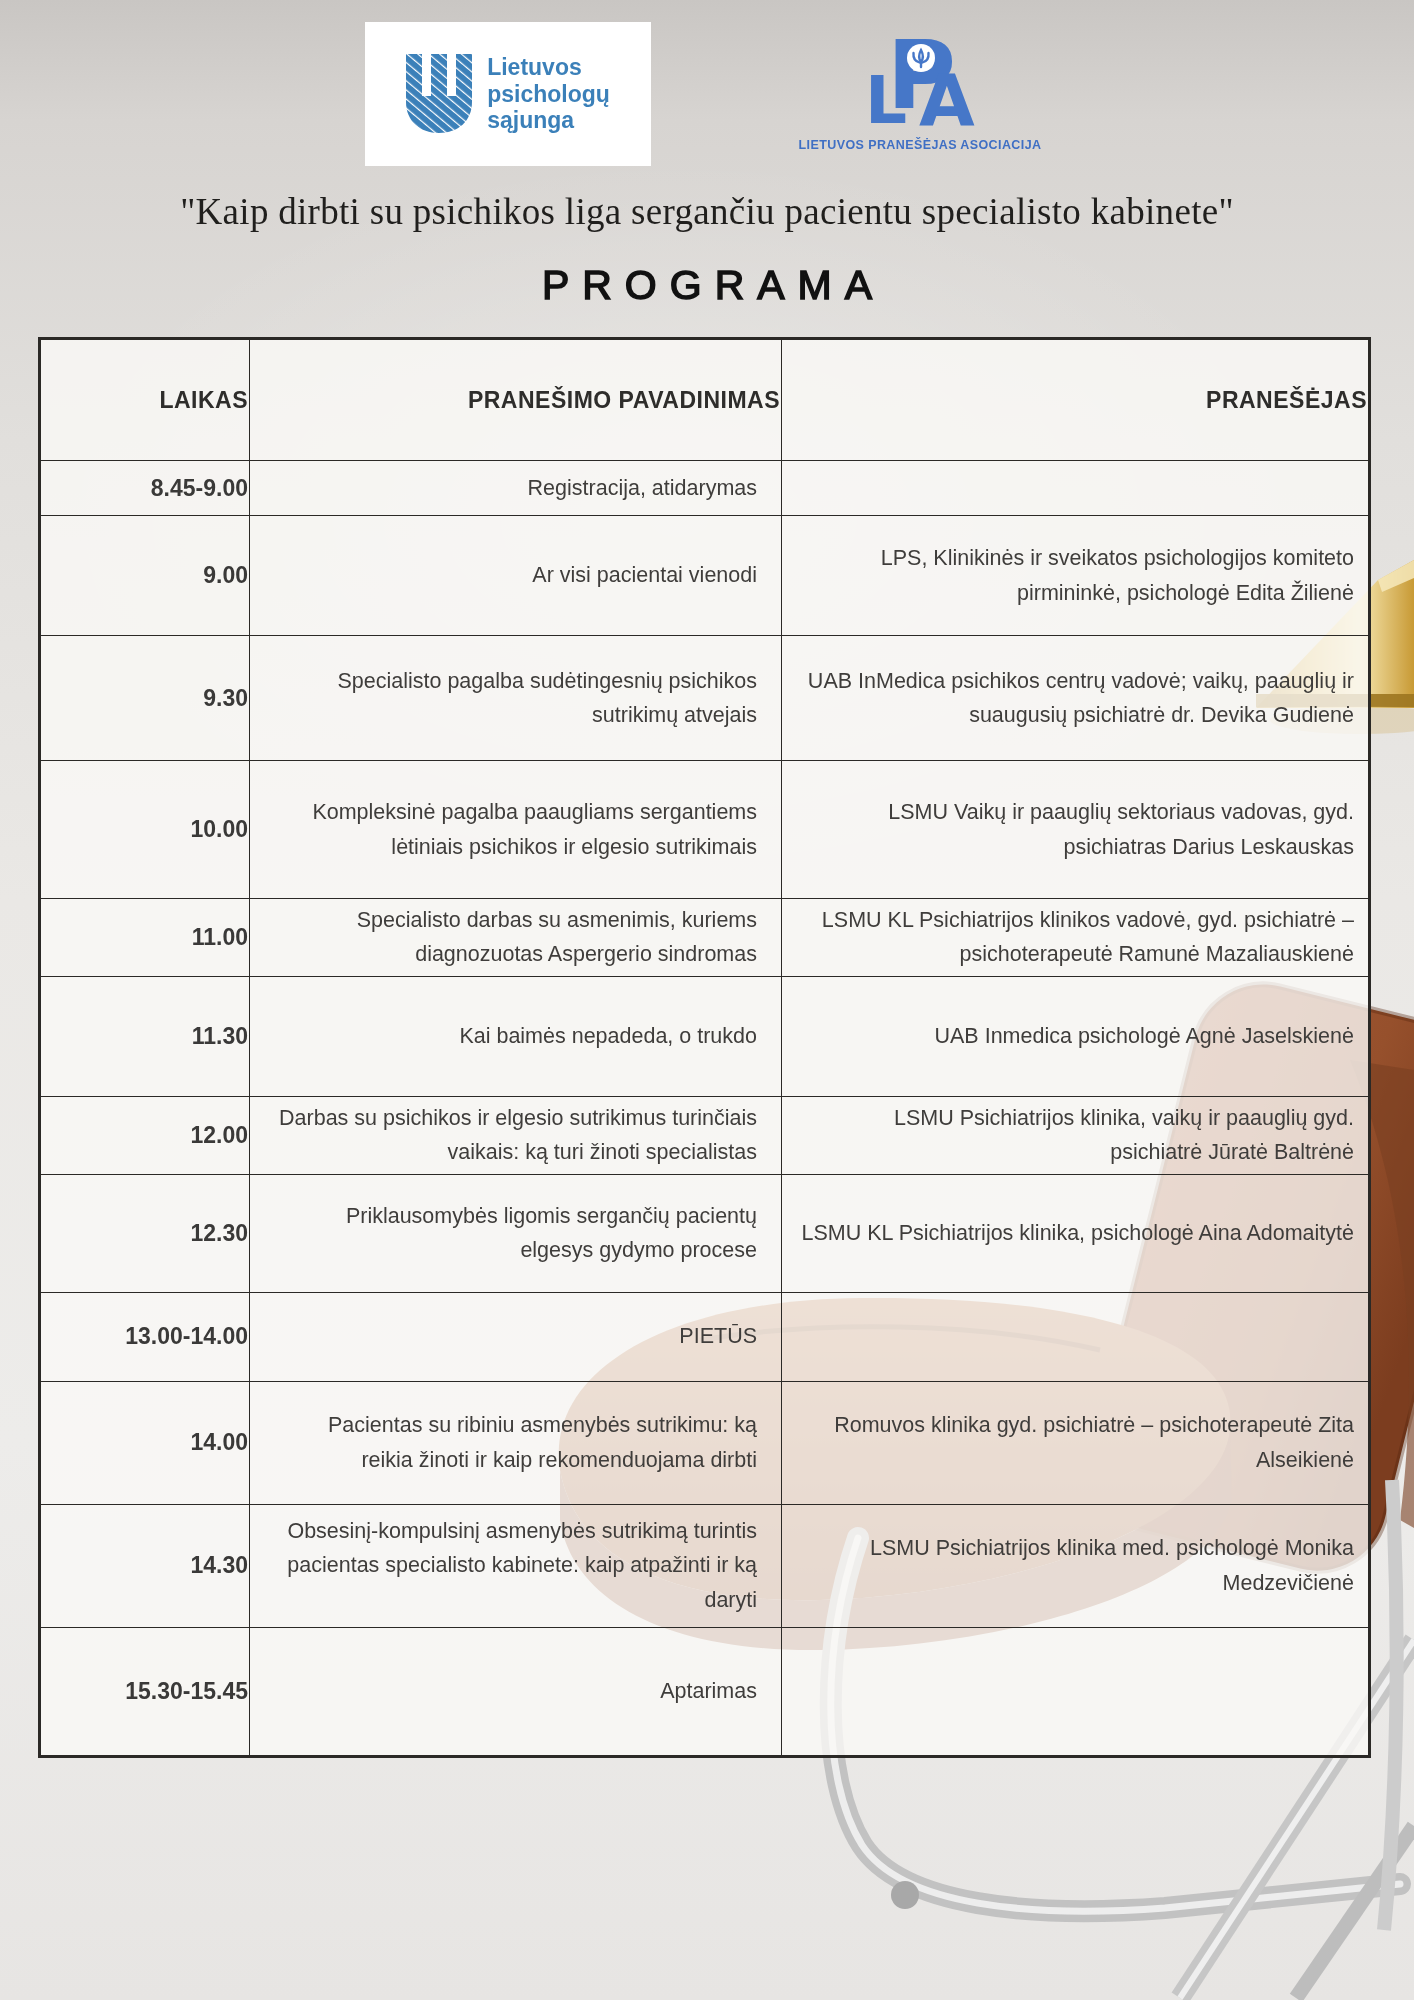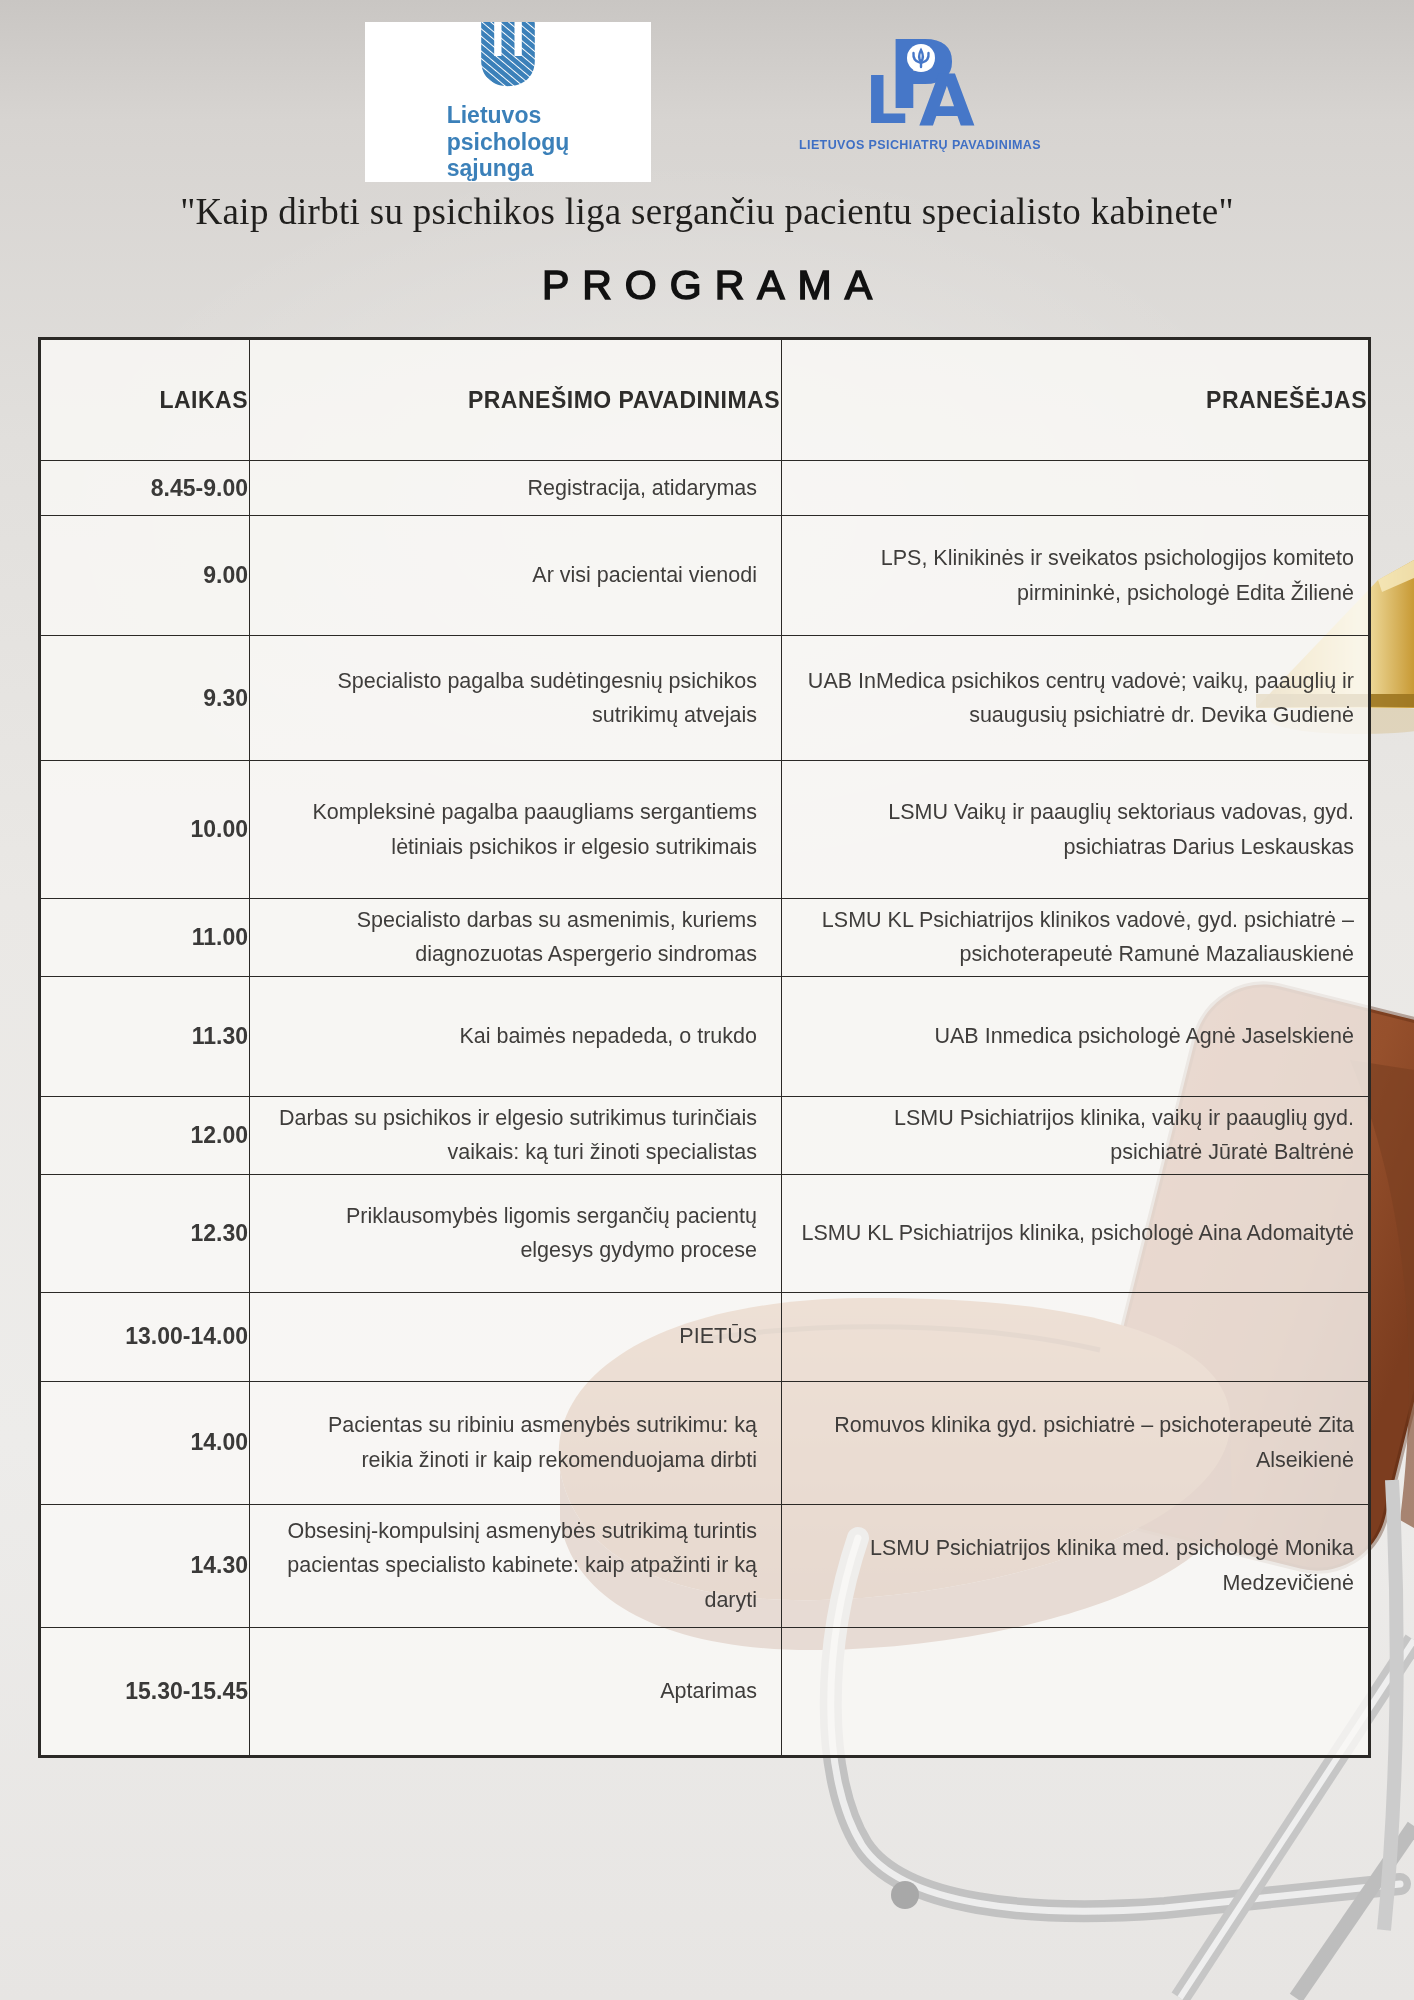--- a/index.html
+++ b/index.html
@@ -8,22 +8,22 @@
     font-family:"Liberation Sans", sans-serif;
     background:
       radial-gradient(900px 520px at 48% 26%, rgba(255,255,255,0.30), rgba(255,255,255,0) 70%),
       linear-gradient(180deg,#c9c6c3 0%, #d7d4d1 6%, #e1dfdc 22%, #eae8e5 45%, #edecea 72%, #e7e5e3 100%);
   }
   .bg-art{position:absolute; inset:0; z-index:0;}
   .content{position:absolute; inset:0; z-index:1;}
 
   
   .lps-card{
-    position:absolute; left:365px; top:22px; width:286px; height:160px;
-    background:#ffffff; display:flex; align-items:center; justify-content:center; gap:15px;flex-direction:column;
+    position:absolute; left:365px; top:22px; width:286px; height:144px;
+    background:#ffffff; display:flex; align-items:center; justify-content:center; gap:15px;
   }
   .lps-name{font-size:23px; line-height:1.16; font-weight:bold; color:#3b80b9;}
   .lpa-logo{position:absolute; left:790px; top:24px; width:260px; text-align:center;}
   .lpa-caption{
     margin-top:2px; font-size:12.5px; font-weight:bold; color:#3f6fc4;
     letter-spacing:0.4px; white-space:nowrap;
   }
 
   
   .event-title{
@@ -155,21 +155,21 @@
           <text x="58" y="101" font-size="72">A</text>
         </g>
         <circle cx="60" cy="34" r="14" fill="#ffffff"></circle>
         <g stroke="#4677c8" stroke-width="2.4" fill="none" stroke-linecap="round">
           <path d="M60 26 C57.4 31 57.4 34.6 60 37.6 C62.6 34.6 62.6 31 60 26 Z"></path>
           <path d="M52.5 29 C52 34 54.6 37.6 59 38.6"></path>
           <path d="M67.5 29 C68 34 65.4 37.6 61 38.6"></path>
           <path d="M60 38.5 L60 43"></path>
         </g>
       </svg>
-      <div class="lpa-caption">LIETUVOS PSICHIATRŲ PAVADINIMAS</div>
+      <div class="lpa-caption">LIETUVOS PRANEŠĖJAS ASOCIACIJA</div>
     </div>
 
     <div class="event-title">"Kaip dirbti su psichikos liga sergančiu pacientu specialisto kabinete"</div>
     <div class="program-heading">PROGRAMA</div>
 
     <table class="program">
       <colgroup>
         <col style="width:210px">
           <col style="width:532px">
           <col style="width:588px">

